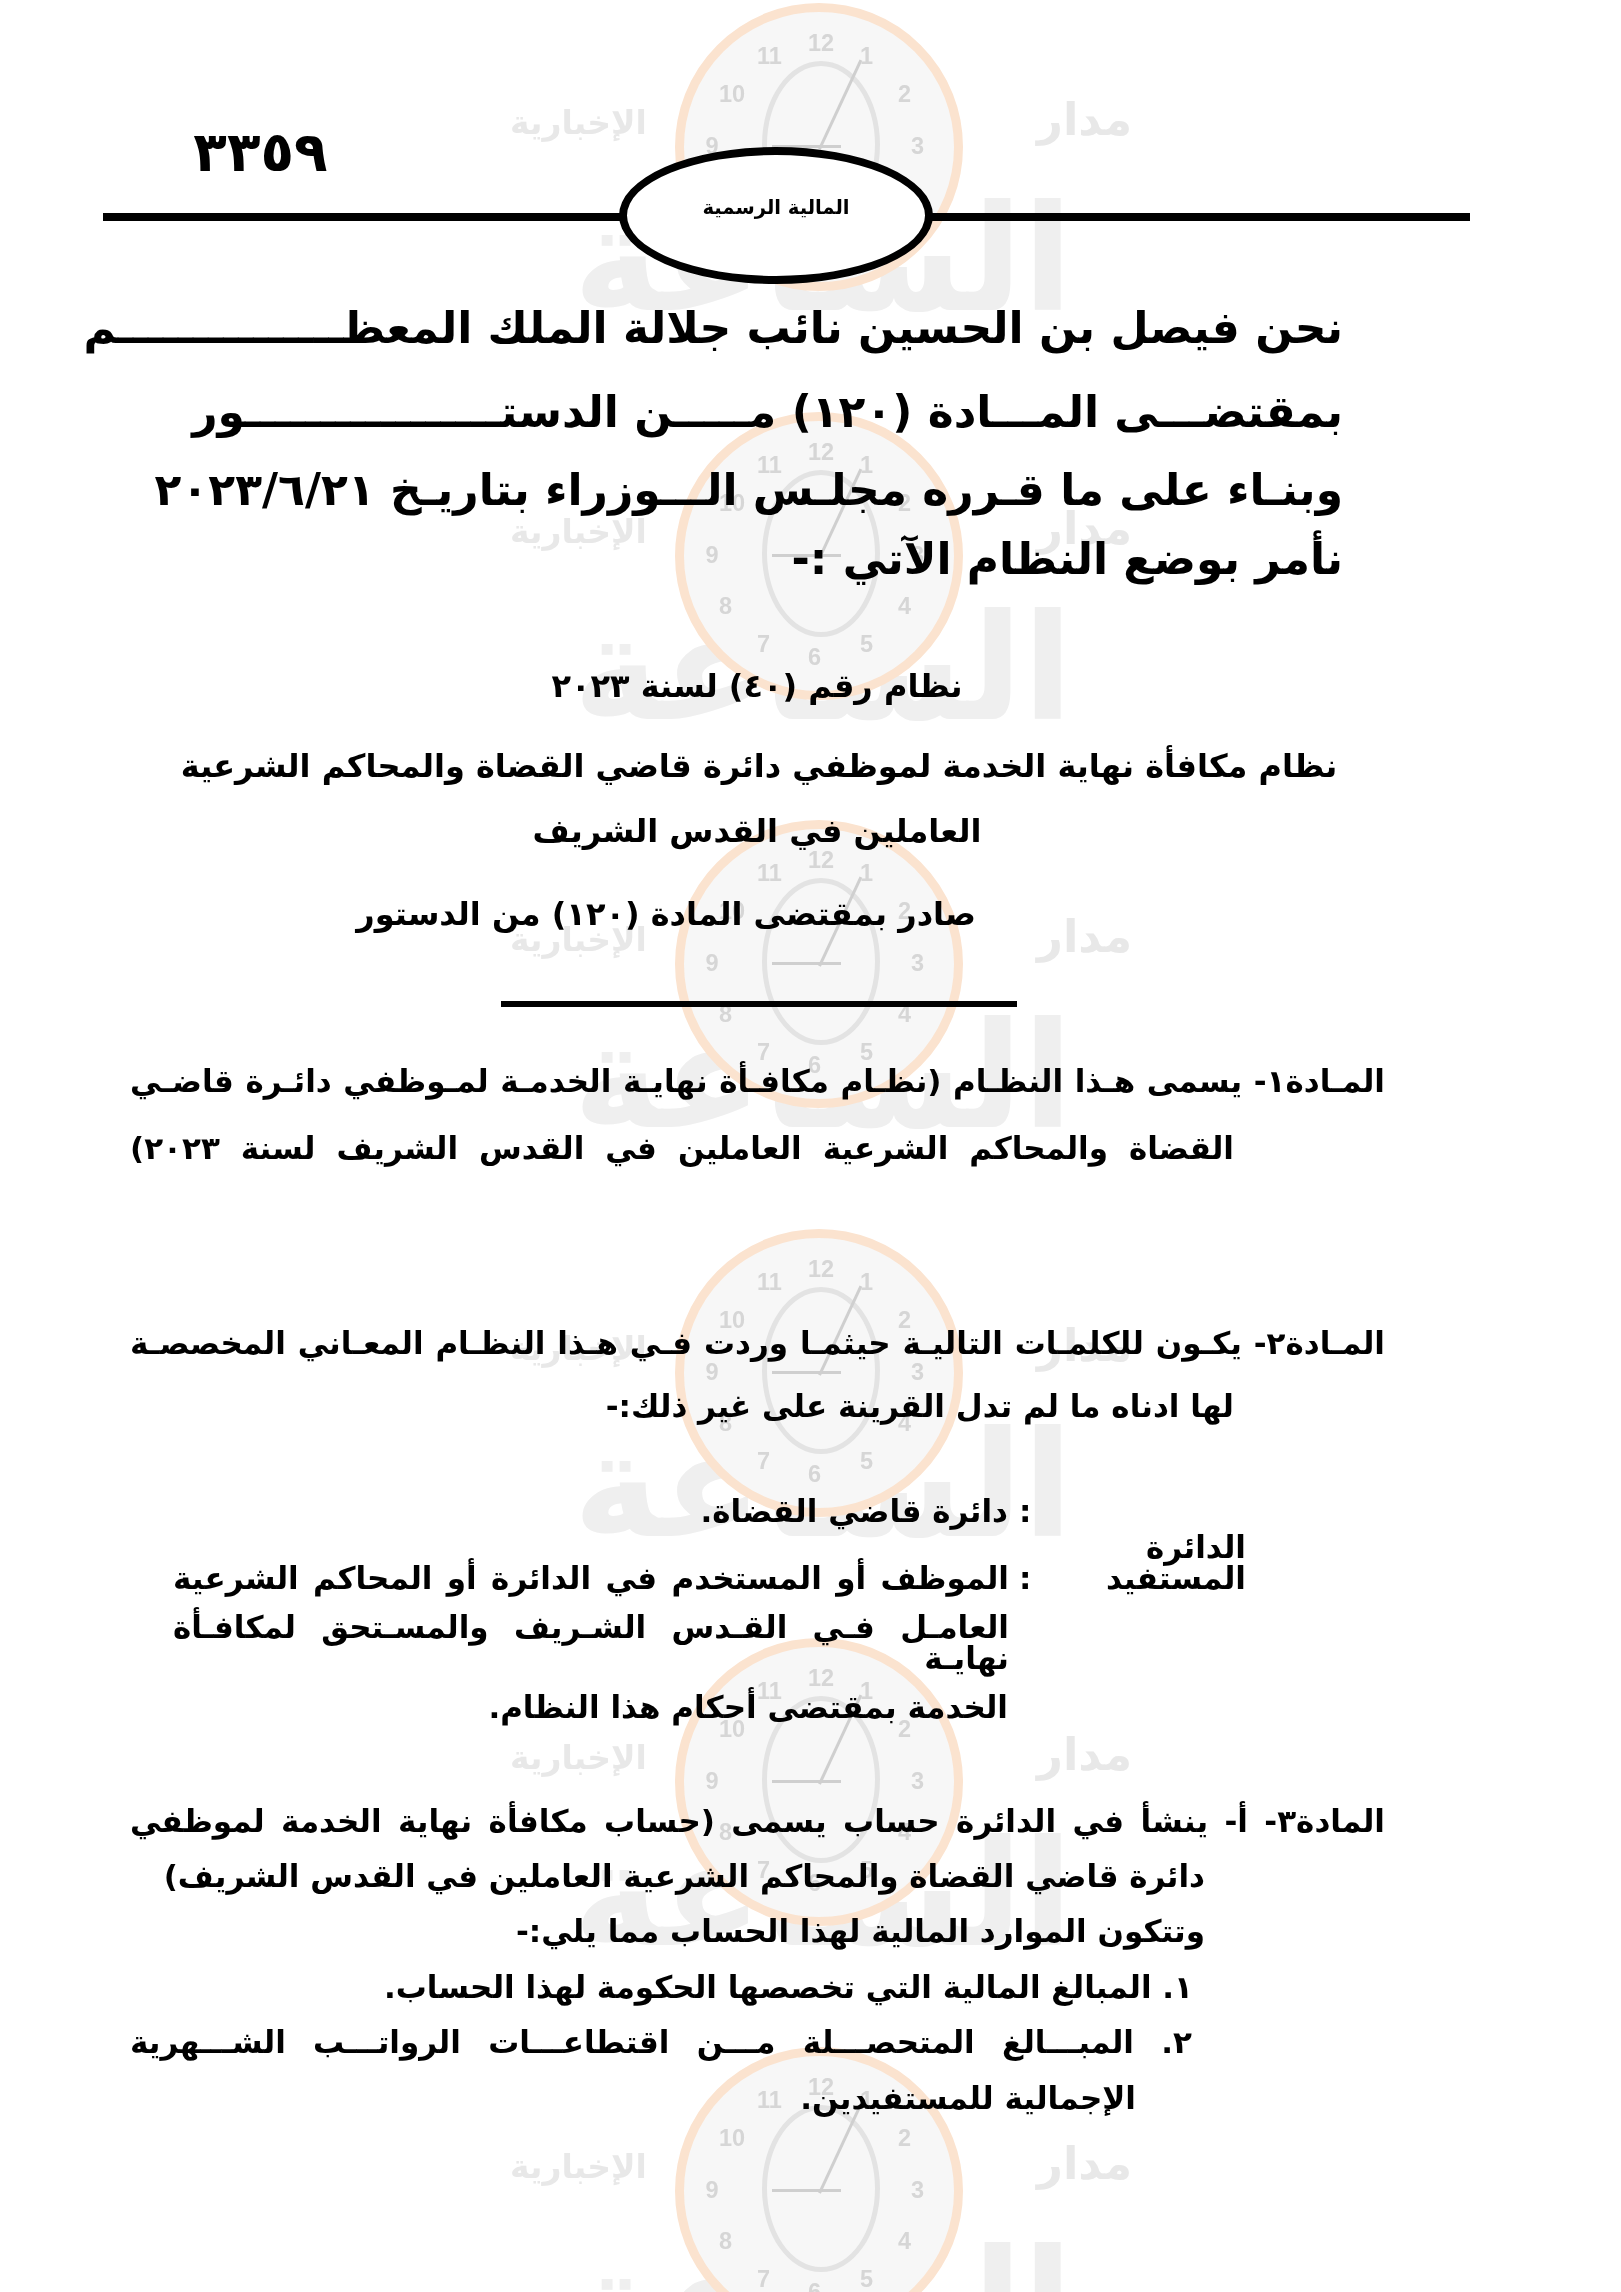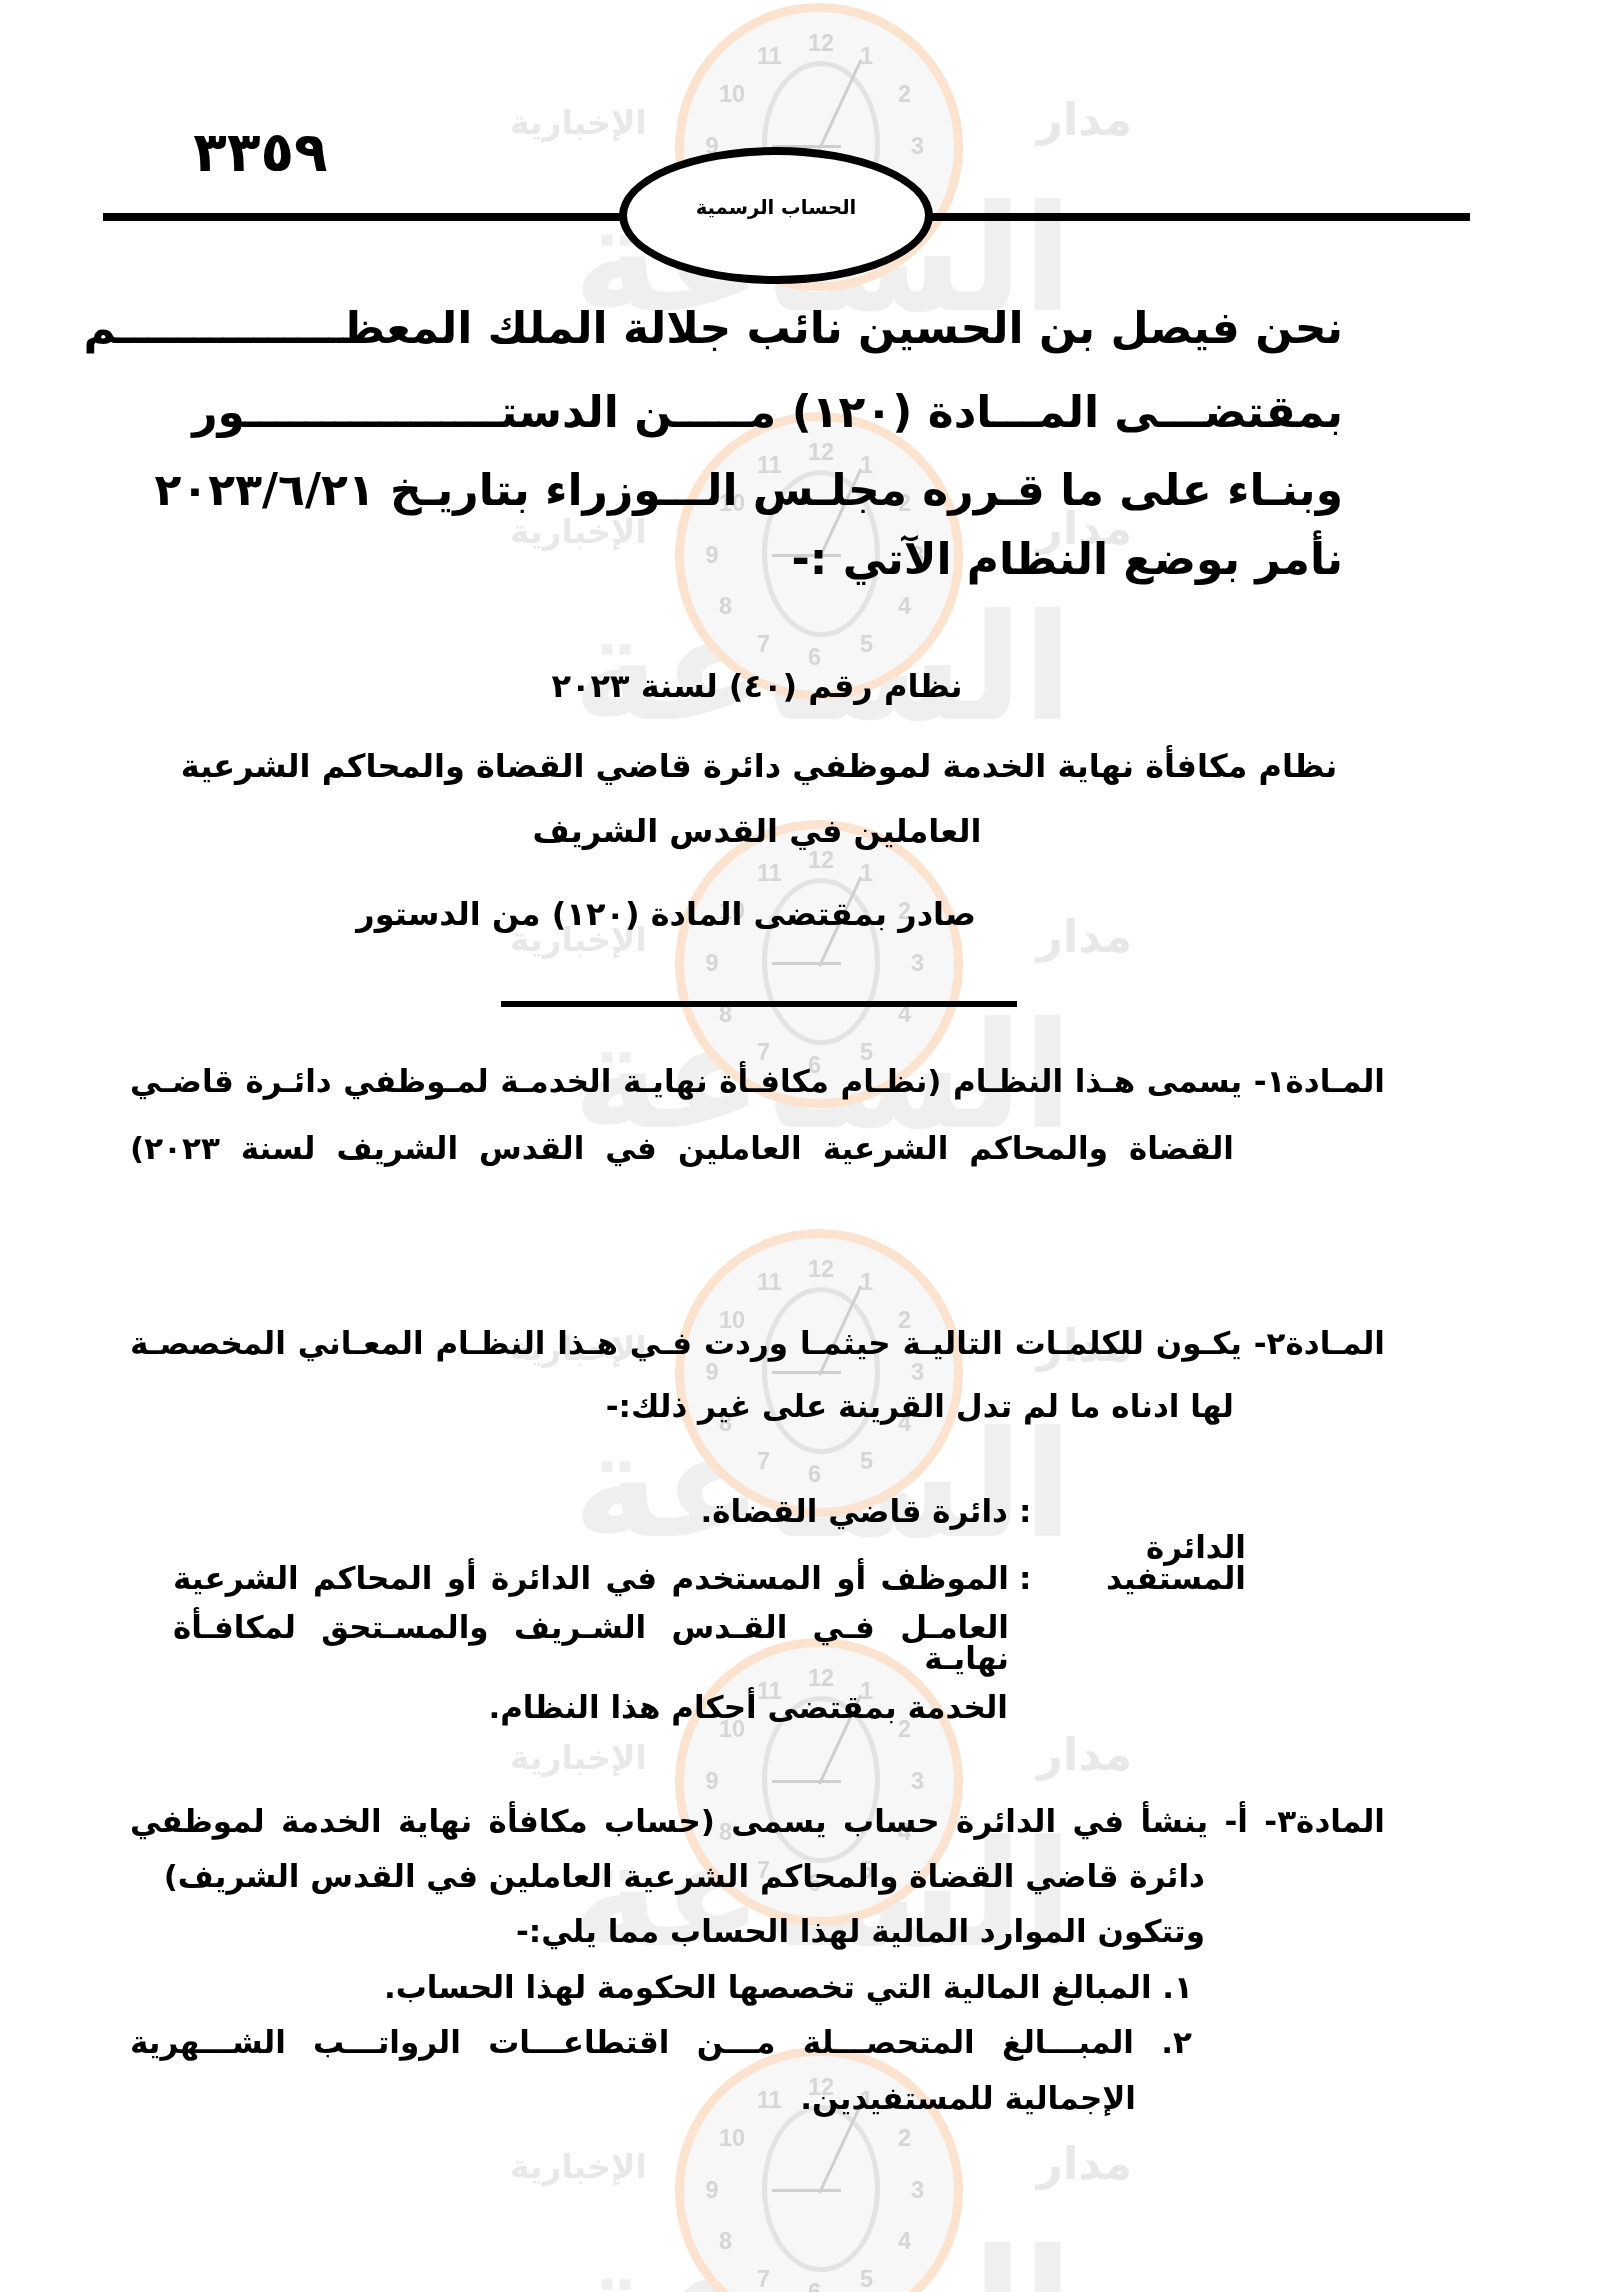--- a/index.html
+++ b/index.html
@@ -169,21 +169,21 @@
           <span class="num" style="left: 73px; top: 31px;">11</span>
         </div>
         <div class="wm-madar">مدار</div>
         <div class="wm-ikhb">الإخبارية</div>
       </div>
     </div>
 
   <div class="page-number">٣٣٥٩</div>
   <div class="header-rule"></div>
   <div class="header-oval"></div>
-  <div class="header-title">الحساب الرسمية</div>
+  <div class="header-title">المالية الرسمية</div>
 
   <div class="ln pre" style="top:328px;">نحن فيصل بن الحسين نائب جلالة الملك المعظـــــــــــــــم</div>
   <div class="ln pre" style="top:412px;">بمقتضـــى المـــادة (١٢٠) مـــــن الدستـــــــــــــــــور</div>
   <div class="ln pre" style="top:490px;margin-left:44px;">وبنـاء على ما قـرره مجلـس الـــوزراء بتاريـخ ٢٠٢٣/٦/٢١</div>
   <div class="ln pre" style="top:559px;">نأمر بوضع النظام الآتي :-</div>
 
   <div class="ln center" style="top:686px; left:490px; width:534px;">نظام رقم (٤٠) لسنة ٢٠٢٣</div>
   <div class="ln center" style="top:766px; left:176px; width:1166px;">نظام مكافأة نهاية الخدمة لموظفي دائرة قاضي القضاة والمحاكم الشرعية</div>
   <div class="ln center" style="top:831px; left:490px; width:534px;">العاملين في القدس الشريف</div>
   <div class="ln center" style="top:914px; left:412px; width:564px;">صادر بمقتضى المادة (١٢٠) من الدستور</div>

